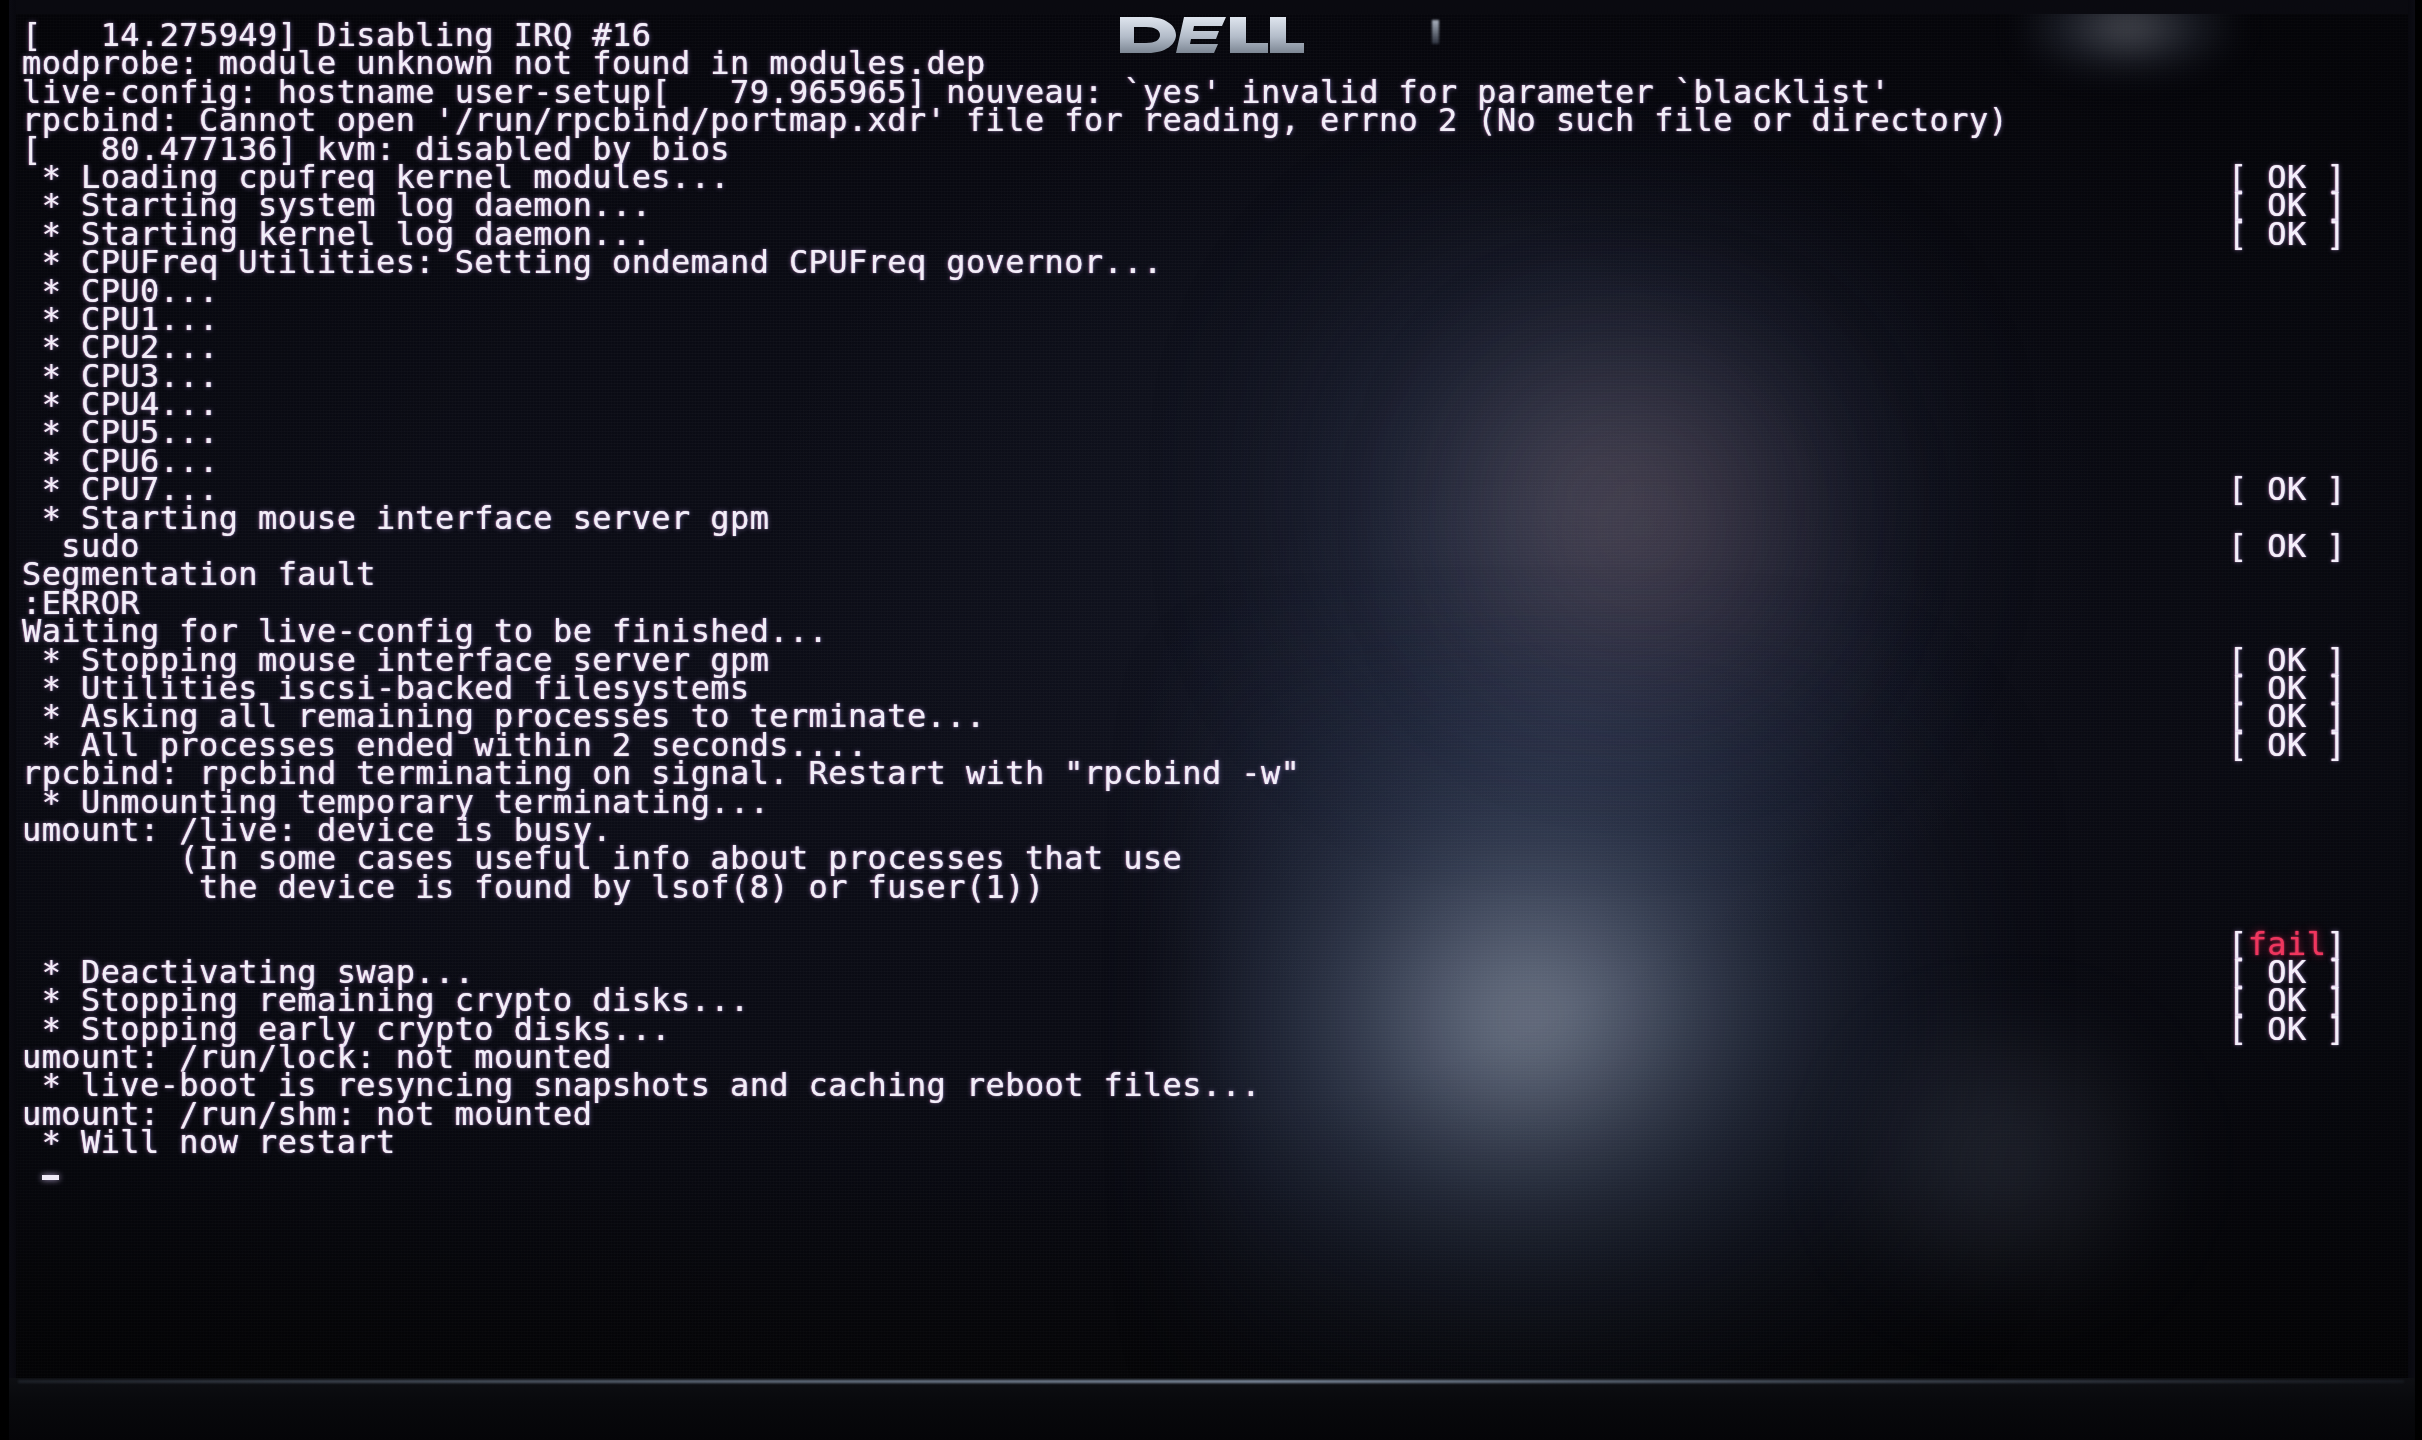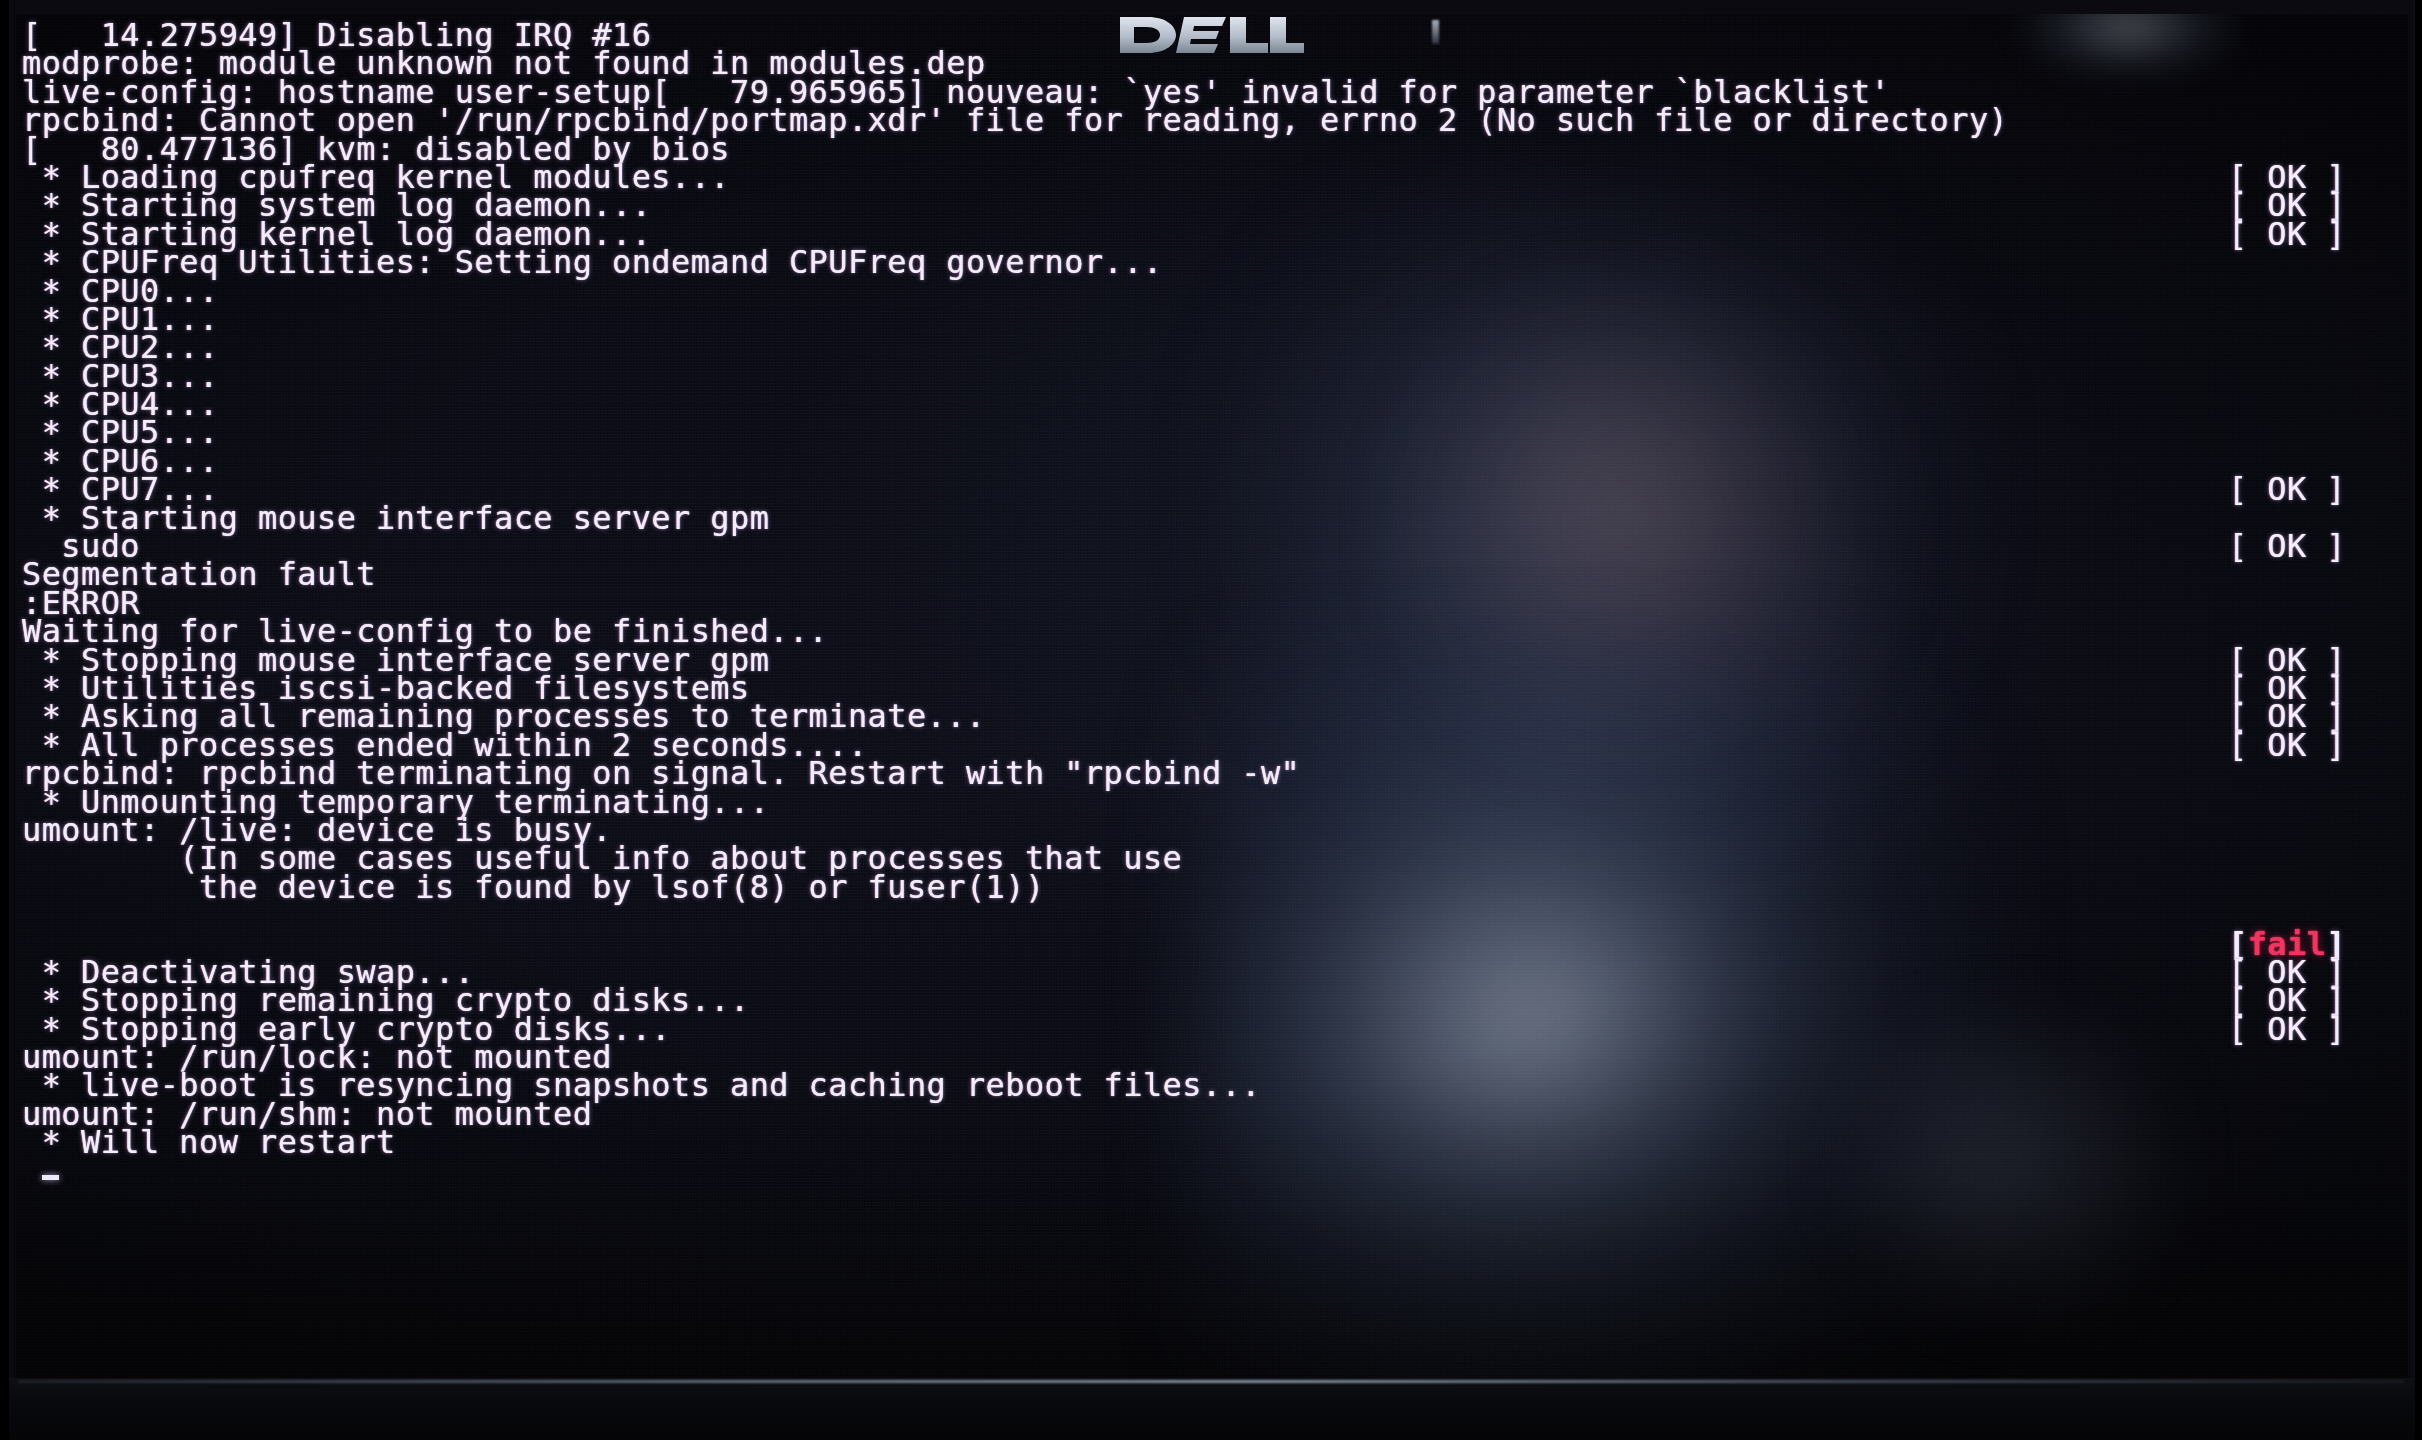--- a/index.html
+++ b/index.html
@@ -154,21 +154,21 @@
     padding-left: 8px;
   }
   .line .body { display: inline; }
   .status {
     position: absolute;
     right: 62px;
     top: 0;
     white-space: pre;
   }
   .status.ok { color: #f3effa; margin-left: 22px; }
-  .status.fail-wrap { color: #f3effa; font-weight: bold; }
+  .status.fail-wrap { color: #f3effa; }
   .status .failword {
     color: #f0365e;
     text-shadow:
       0 0 2px rgba(255,60,110,0.95),
       0 0 8px rgba(230,30,80,0.6);
   }
 
   .cursor {
     display: inline-block;
     width: 17px;

